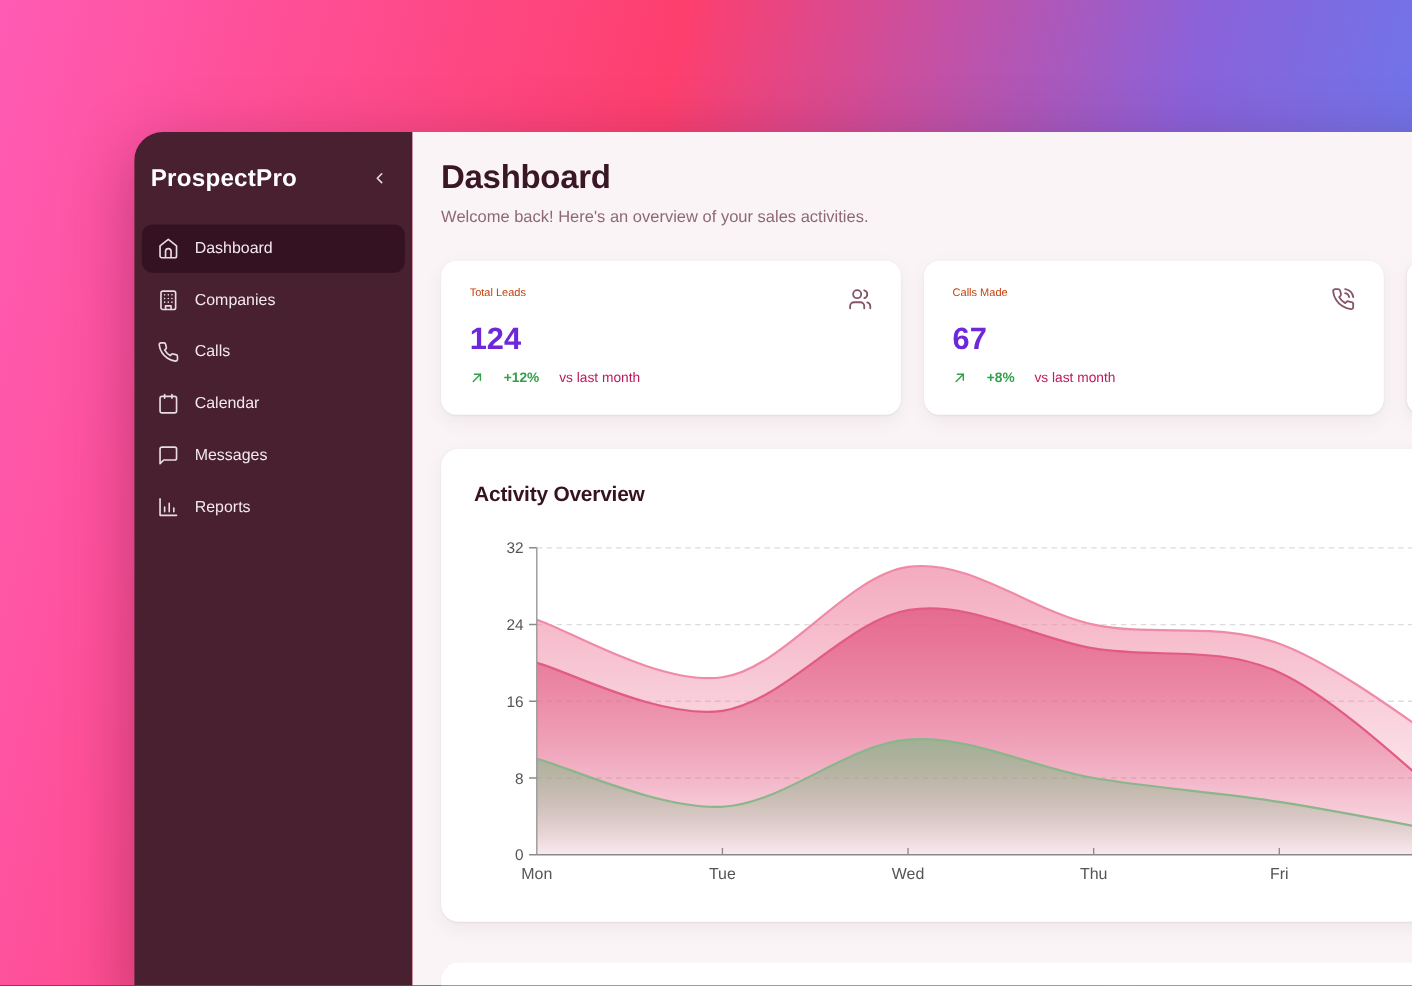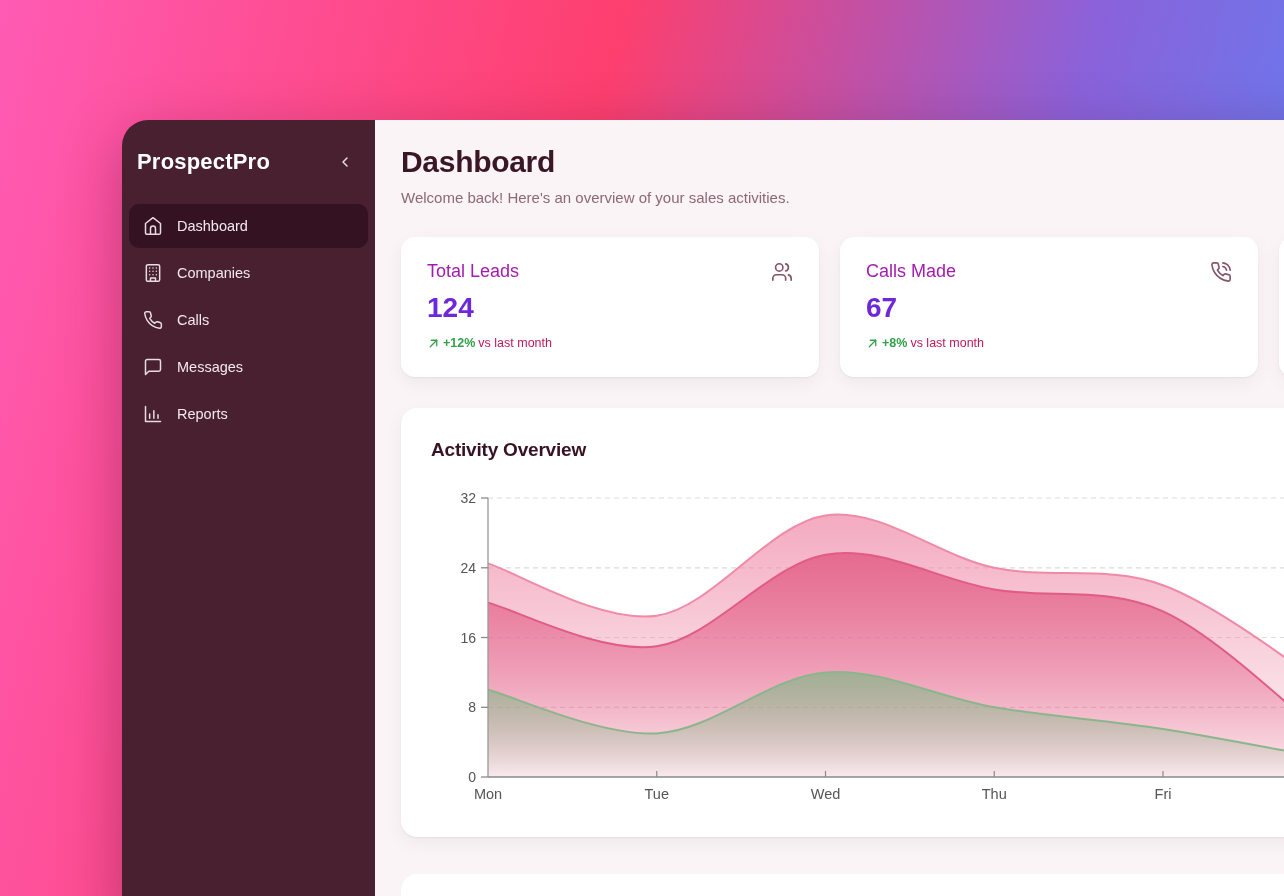--- a/index.html
+++ b/index.html
@@ -25,24 +25,24 @@
   .nav-icon{width:20px;height:20px;color:#e8dce3;flex:0 0 20px;display:flex;}
   .nav-label{font-size:14.5px;color:#f2e9ee;}
   
   .main{flex:1;background:#faf4f6;padding:24px 0 0 26px;position:relative;}
   .page-title{margin:0;font-size:30px;line-height:36px;font-weight:800;color:#3a1725;letter-spacing:-.3px;}
   .page-subtitle{margin:7px 0 0 0;font-size:15px;line-height:22px;color:#8d6877;}
   .stats-row{display:flex;gap:21px;margin-top:28px;}
   .stat-card{width:418px;height:140px;background:#fff;border-radius:14px;padding:24px 26px;
     box-shadow:0 1px 2px rgba(58,23,37,.06),0 6px 18px rgba(58,23,37,.05);flex:0 0 418px;}
   .stat-top{display:flex;justify-content:space-between;align-items:flex-start;}
-  .stat-label{font-size:18px;color:#a21caf;}
+  .stat-label{font-size:10px;color:#c2410c;}
   .stat-icon{width:22px;height:22px;color:#845468;display:flex;}
   .stat-value{margin-top:10px;font-size:28px;font-weight:800;color:#6d28d9;line-height:30px;}
-  .stat-delta{margin-top:13px;display:flex;align-items:center;gap:3px;font-size:12.5px;}
+  .stat-delta{margin-top:13px;display:flex;align-items:center;gap:18px;font-size:12.5px;}
   .trend-icon{width:13px;height:13px;color:#33a04c;display:flex;}
   .delta-pct{color:#33a04c;font-weight:700;}
   .delta-suffix{color:#be185d;}
   .chart-card{margin-top:31px;width:1000px;background:#fff;border-radius:16px;
     padding:30px 0 20px 0;box-shadow:0 1px 2px rgba(58,23,37,.06),0 6px 18px rgba(58,23,37,.05);}
   .chart-title{margin:0 0 0 30px;font-size:19px;font-weight:800;color:#371322;line-height:24px;letter-spacing:-.2px;}
   .chart-box{margin-top:16px;}
   .bottom-card{margin-top:37px;width:1000px;height:90px;background:#fff;border-radius:16px;
     box-shadow:0 1px 2px rgba(58,23,37,.06);}
   svg text{font-family:"Liberation Sans",sans-serif;}
@@ -84,20 +84,29 @@
             </span>
     <span class="nav-label">Companies</span>
   </div>
           <div class="nav-item">
     <span class="nav-icon">
               <svg viewBox="0 0 24 24" width="100%" height="100%" fill="none" stroke="currentColor" stroke-width="1.8" stroke-linecap="round" stroke-linejoin="round">
                 <path d="M22 16.92v3a2 2 0 0 1-2.18 2 19.79 19.79 0 0 1-8.63-3.07 19.5 19.5 0 0 1-6-6A19.79 19.79 0 0 1 2.12 4.18 2 2 0 0 1 4.11 2h3a2 2 0 0 1 2 1.72c.127.96.361 1.903.7 2.81a2 2 0 0 1-.45 2.11L8.09 9.91a16 16 0 0 0 6 6l1.27-1.27a2 2 0 0 1 2.11-.45c.907.339 1.85.573 2.81.7A2 2 0 0 1 22 16.92z"></path>
               </svg>
             </span>
     <span class="nav-label">Calls</span>
+  </div>
+          <div class="nav-item">
+    <span class="nav-icon">
+              <svg viewBox="0 0 24 24" width="100%" height="100%" fill="none" stroke="currentColor" stroke-width="1.8" stroke-linecap="round" stroke-linejoin="round">
+                <rect x="3" y="4" width="18" height="18" rx="2"></rect>
+                <path d="M16 2v4M8 2v4"></path>
+              </svg>
+            </span>
+    <span class="nav-label">Calendar</span>
   </div>
           <div class="nav-item">
     <span class="nav-icon">
               <svg viewBox="0 0 24 24" width="100%" height="100%" fill="none" stroke="currentColor" stroke-width="1.8" stroke-linecap="round" stroke-linejoin="round">
                 <path d="M21 15a2 2 0 0 1-2 2H7l-4 4V5a2 2 0 0 1 2-2h14a2 2 0 0 1 2 2z"></path>
               </svg>
             </span>
     <span class="nav-label">Messages</span>
   </div>
           <div class="nav-item">

